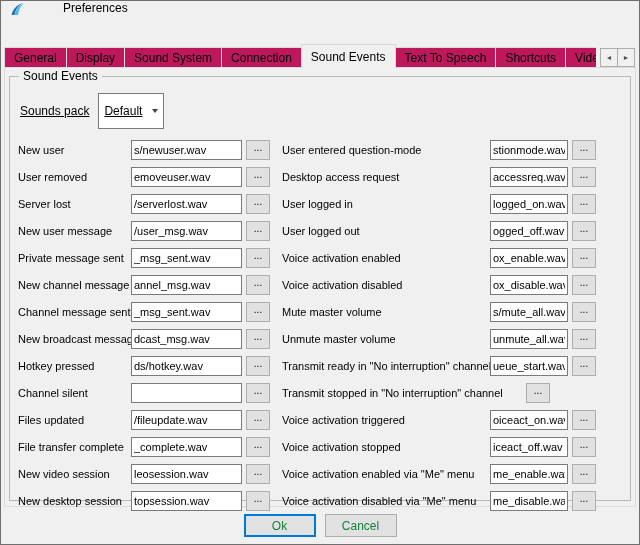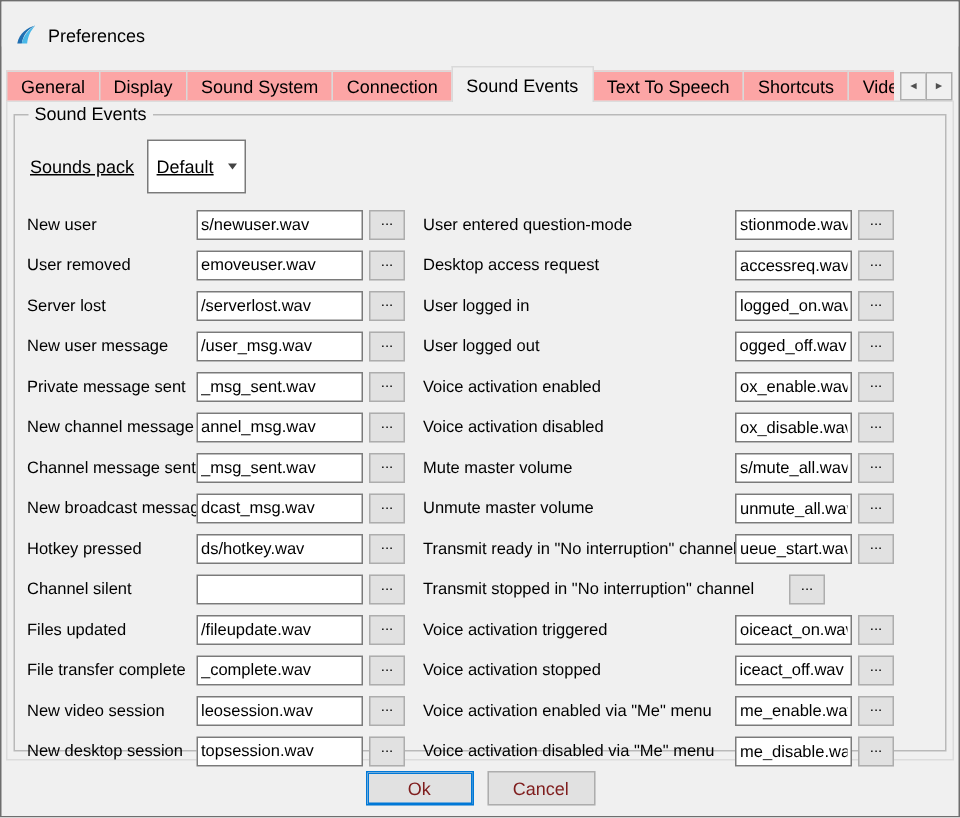--- a/index.html
+++ b/index.html
@@ -8,31 +8,31 @@
 
   .window {
     width:640px; height:545px;
     background:#f0f0f0;
     border:1px solid #6e6e6e;
     display:flex; flex-direction:column;
     overflow:hidden;
   }
 
   
-  .titlebar { height:30px; flex:0 0 auto; display:flex; align-items:flex-end; padding:0 8px; background:#f0f0f0; }
+  .titlebar { height:30px; flex:0 0 auto; display:flex; align-items:flex-start; padding:0 8px; background:#f0f0f0;gap:31px; }
   .app-icon { width:16px; height:16px; margin-right:7px; display:inline-block; }
   .app-icon svg { width:16px; height:16px; display:block; }
   .title { font-size:12px; }
 
   
   .tabwrap { position:relative; flex:0 0 auto; margin-top:12px; padding:0 3px; }
   .tabstrip { display:flex; align-items:flex-end; overflow:hidden; margin-right:40px; height:25px; position:relative; z-index:1; }
   .tab {
     flex:0 0 auto; white-space:nowrap;
-    background:#fca5a5; border:1px solid #d9d9d9; border-bottom:0;
+    background:#be185d; border:1px solid #d9d9d9; border-bottom:0;
     height:20px; margin-bottom:1px; margin-right:-1px;
     padding:3px 9px 0; font-size:12px; cursor:default;
   }
   .tab.active {
     height:24px; margin-bottom:0; padding-top:5px;
     position:relative; z-index:3; background:#f0f0f0;
   }
   .tabscroll { position:absolute; right:4px; bottom:1px; display:flex; z-index:2; }
   .tsbtn {
     width:18px; height:19px; border:1px solid #adadad; background:#f0f0f0;
@@ -75,21 +75,21 @@
   .browse {
     width:24px; height:20px; margin-left:4px; flex:0 0 auto;
     border:1px solid #adadad; background:#e1e1e1;
     font-size:10px; line-height:1; padding:0 0 4px; font-family:inherit; color:#000;
   }
 
   
   .footer { flex:0 0 37px; display:flex; align-items:center; justify-content:center; gap:9px; }
   .btn {
     min-width:72px; height:23px; background:#e1e1e1; border:1px solid #adadad;
-    font-family:inherit; font-size:12px; color:#7f1d1d; padding:0 10px;
+    font-family:inherit; font-size:12px; color:#15803d; padding:0 10px;
   }
   .btn.default { border-color:#0078d7; box-shadow:inset 0 0 0 1px #0078d7; }
 </style>
 </head>
 <body>
 
 <div class="window">
 
   <div class="titlebar">
     <span class="app-icon">

